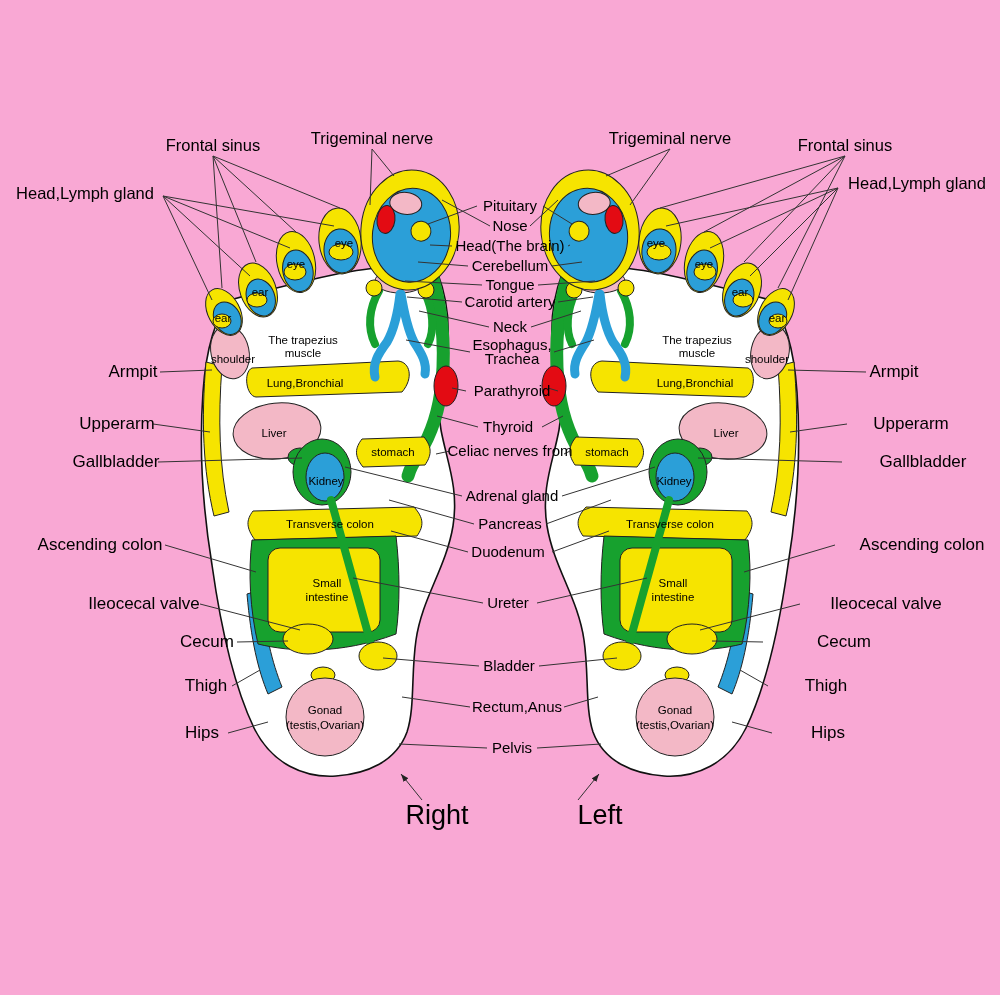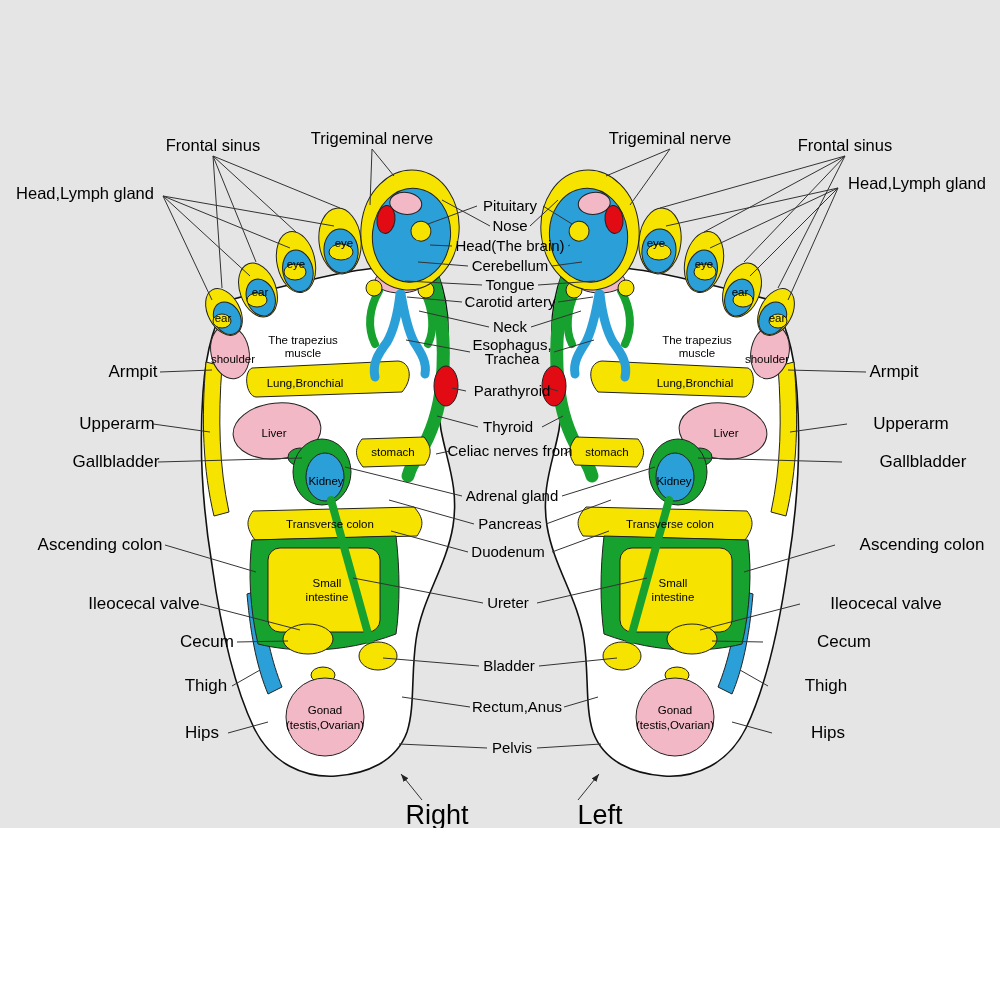--- a/index.html
+++ b/index.html
@@ -1,16 +1,16 @@
 <!DOCTYPE html>
 <html style="--yellow: #f6e400; --blue: #2b9fd8; --green: #17a12e; --pink: #f3b8c6; --red: #e30b13;"><head>
 <meta charset="utf-8">
 <style>
   html,body{margin:0;padding:0;background:#fff;}
-  .stage{width:1000px;height:828px;position:relative;background:#e5e5e5;overflow:hidden;}
+  .stage{width:1000px;height:995px;position:relative;background:#f9a8d4;overflow:hidden;}
   svg{display:block;}
   text{font-family:"Liberation Sans", sans-serif;fill:#000;}
   .t-center{font-size:15px;text-anchor:middle;}
   .t-side{font-size:17px;text-anchor:middle;}
   .t-top{font-size:16.5px;text-anchor:middle;}
   .t-zone{font-size:11.5px;text-anchor:middle;}
   .t-foot{font-size:27px;text-anchor:middle;font-weight:500;}
   .c-yellow{fill:var(--yellow);stroke:#222;stroke-width:1;}
   .c-blue{fill:var(--blue);stroke:#222;stroke-width:1;}
   .c-green{fill:var(--green);stroke:#222;stroke-width:1;}

